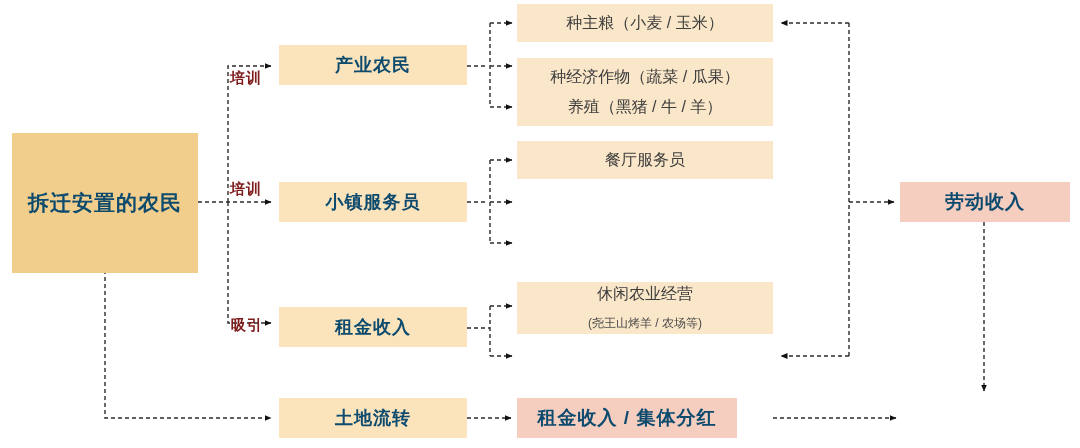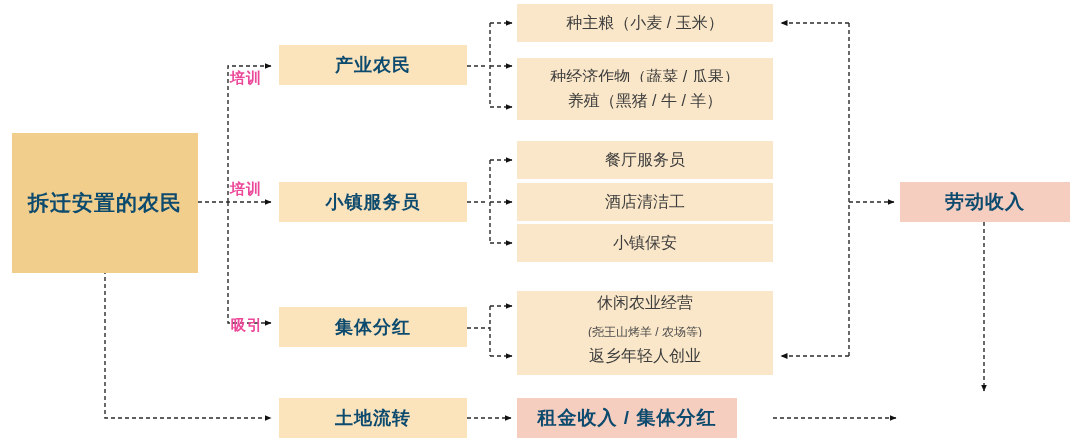--- a/index.html
+++ b/index.html
@@ -28,21 +28,21 @@
     left:517px;width:256px;height:38px;
     background:var(--job-bg,#FAE7C9);
     font-size:16px;color:#3d3d3d;flex-direction:column;line-height:1.15;
   }
   .job .sub{font-size:12px;color:#4a4a4a;margin-top:13px;}
   .income{
     background:var(--income-bg,#F6CEC0);
     font-size:19px;font-weight:bold;letter-spacing:1px;
   }
   .edge-label{
-    position:absolute;font-size:15px;font-weight:bold;color:#ec4899;letter-spacing:1px;
+    position:absolute;font-size:15px;font-weight:bold;color:#7f1d1d;letter-spacing:1px;
   }
 </style>
 </head>
 <body>
 
 <div class="stage">
 
   <svg class="wires" width="1080" height="448" viewBox="0 0 1080 448">
     <defs>
       <marker id="arr" markerWidth="8" markerHeight="8" refX="6.5" refY="3" orient="auto" markerUnits="userSpaceOnUse">
@@ -97,52 +97,43 @@
   <div class="edge-label" style="left:230px;top:180px">培训</div>
   <div class="edge-label" style="left:231px;top:316px">吸引</div>
 
   <div class="box cat" style="top:45px">
     <span>产业农民</span>
   </div>
   <div class="box cat" style="top:182px">
     <span>小镇服务员</span>
   </div>
   <div class="box cat" style="top:307px">
-    <span>集体分红</span>
+    <span>租金收入</span>
   </div>
   <div class="box cat" style="top:398px">
     <span>土地流转</span>
   </div>
 
   <div class="box job" style="top:4px">
     <span>种主粮（小麦 / 玉米）</span>
   </div>
   <div class="box job" style="top:58px;height:39px">
     <span>种经济作物（蔬菜 / 瓜果）</span>
   </div>
-  <div class="box job" style="top:82px">
+  <div class="box job" style="top:88px">
     <span>养殖（黑猪 / 牛 / 羊）</span>
   </div>
 
   <div class="box job" style="top:141px">
     <span>餐厅服务员</span>
   </div>
-  <div class="box job" style="top:183px">
-    <span>酒店清洁工</span>
-  </div>
-  <div class="box job" style="top:224px">
-    <span>小镇保安</span>
-  </div>
 
-  <div class="box job" style="top:291px;height:52px">
+  <div class="box job" style="top:282px;height:52px">
     <span>休闲农业经营</span>
     <span class="sub">(尧王山烤羊 / 农场等)</span>
-  </div>
-  <div class="box job" style="top:337px">
-    <span>返乡年轻人创业</span>
   </div>
 
   <div class="box income" style="left:900px;top:182px;width:170px;height:40px">
     <span>劳动收入</span>
   </div>
   <div class="box income" style="left:517px;top:398px;width:220px;height:40px">
     <span>租金收入 / 集体分红</span>
   </div>
 
 </div>

